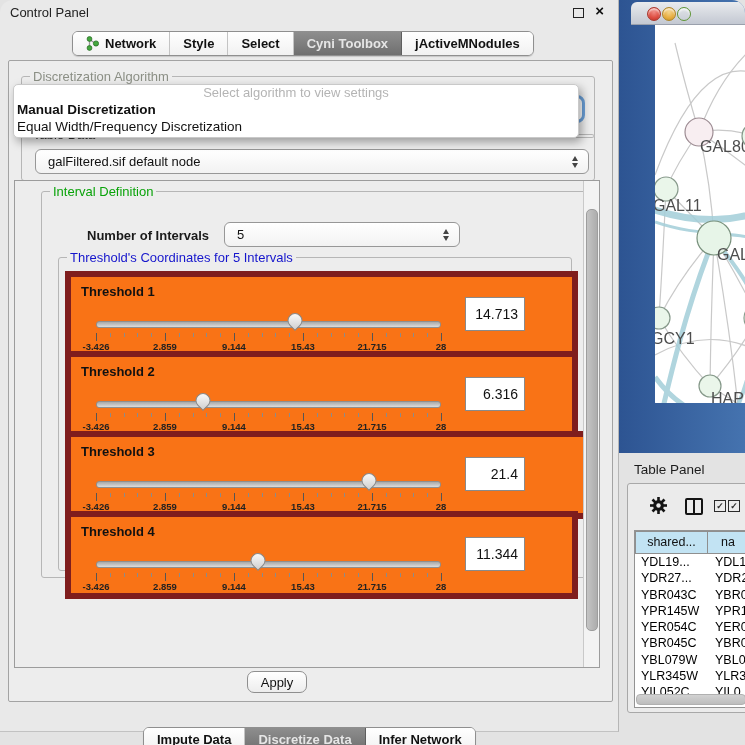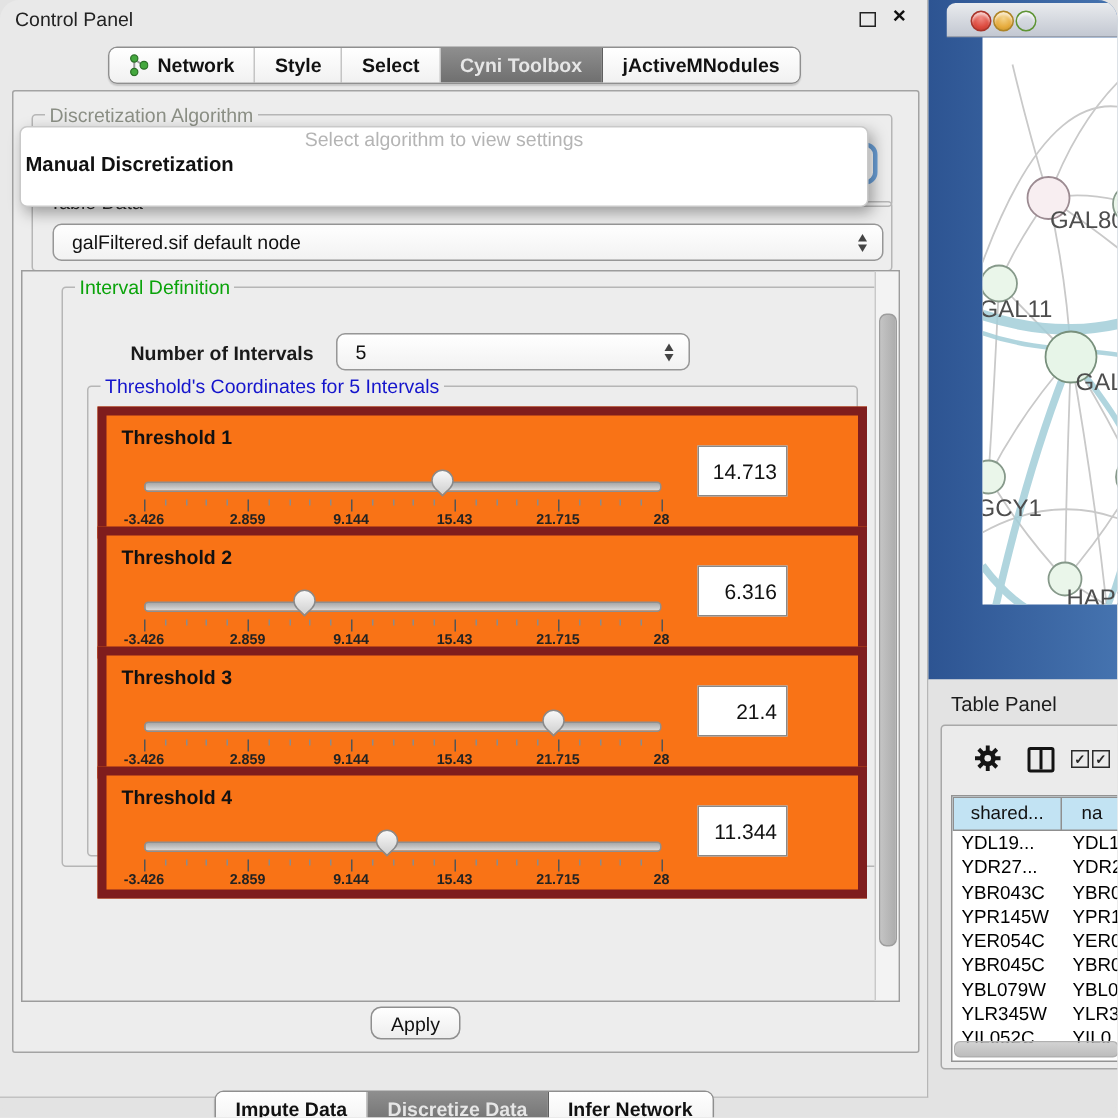--- a/index.html
+++ b/index.html
@@ -162,20 +162,21 @@
         <div class="combo" style="left:13px;top:14px;width:552px;height:23px;">
           <span class="val">galFiltered.sif default node</span>
           <span class="spin-arrows"></span>
         </div>
       </div>
     </div>
 
     <div class="algo-popup">
       <div class="popup-prompt">Select algorithm to view settings</div>
       <div class="popup-option bold">Manual Discretization</div>
+      <div class="popup-option">Equal Width/Frequency Discretization</div>
     </div>
 
     <div class="scrollpanel">
 
       <div class="groupbox" style="left:26px;top:10px;width:544px;height:385px;">
         <span class="group-label lab-green">Interval Definition</span>
 
         <div style="position:absolute;left:45px;top:36px;font-size:13px;font-weight:bold;">Number of Intervals</div>
         <div class="combo" style="left:182px;top:30px;width:234px;height:23px;">
           <span class="val">5</span>
@@ -268,21 +269,21 @@
                 <span class="tick-label" style="left: 0%;">-3.426</span>
                 <span class="tick-label" style="left: 20%;">2.859</span>
                 <span class="tick-label" style="left: 40%;">9.144</span>
                 <span class="tick-label" style="left: 60%;">15.43</span>
                 <span class="tick-label" style="left: 80%;">21.715</span>
                 <span class="tick-label" style="left: 100%;">28</span>
               </div>
             <div class="value-box">6.316</div>
           </div>
 
-          <div class="threshold-panel" style="left:6px;top:173px;">
+          <div class="threshold-panel" style="left:6px;top:173px;padding-left:34px;">
             <span class="tp-label">Threshold 3</span>
             <div class="slider">
               <div class="track"></div>
               <div class="thumb" style="left: 79%;"></div>
             </div>
             <div class="ticks">
                 <div class="tick major" style="left: 0%;"></div>
                 <div class="tick" style="left: 4%;"></div>
                 <div class="tick" style="left: 8%;"></div>
                 <div class="tick" style="left: 12%;"></div>

